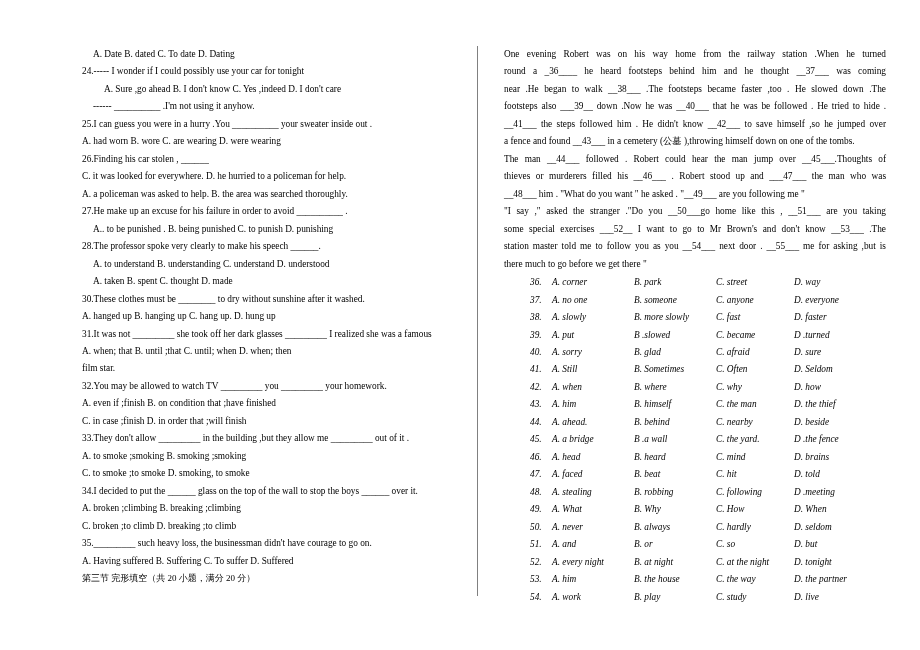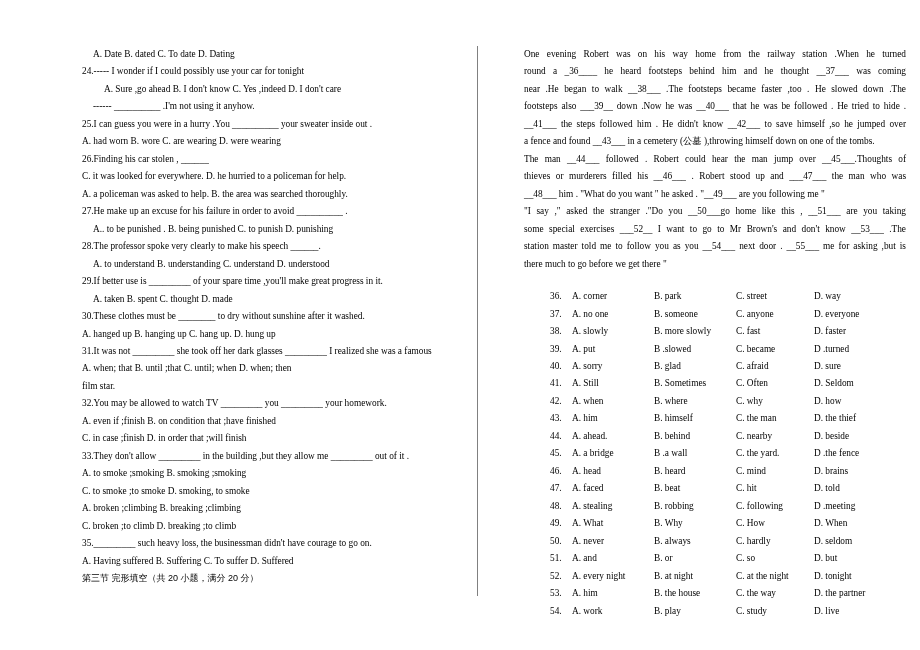--- a/index.html
+++ b/index.html
@@ -27,21 +27,21 @@
     position: absolute;
     top: 46px;
     font-size: 9.3px;
     line-height: 1.88;
   }
   .col-left {
     left: 82px;
     width: 382px;
   }
   .col-right {
-    left: 524px;
+    left: 504px;
     width: 382px;
   }
   .divider {
     position: absolute;
     left: 477px;
     top: 46px;
     width: 1px;
     height: 550px;
     background: #808080;
   }
@@ -61,36 +61,37 @@
     text-align-last: justify;
     margin: 0;
   }
   .para-line.last {
     text-align: center;
     text-align-last: left;
   }
 
   
   .cloze-list {
-    margin-top: 15px;
+    margin-top: 1px;
     padding-left: 26px;
+    font-style: italic;
   }
   .cloze-row {
     display: flex;
     white-space: nowrap;
     line-height: 1.88;
   }
   .cloze-row .num  { width: 22px; flex: 0 0 22px; }
   .cloze-row .oa   { width: 82px; flex: 0 0 82px; }
   .cloze-row .ob   { width: 82px; flex: 0 0 82px; }
   .cloze-row .oc   { width: 78px; flex: 0 0 78px; }
   .cloze-row .od   { width: 80px; flex: 0 0 80px; }
 
   .cn {
-    font-family: Liberation Sans, sans-serif;
+    font-family: Liberation Serif, serif;
     font-size: 9px;
   }
 </style>
 </head>
 <body>
 
 <div id="page">
 
   <div class="divider"></div>
 
@@ -102,33 +103,33 @@
         <div class="line indent1">------ __________ .I'm not using it anyhow.</div>
         <div class="line">25.I can guess you were in a hurry .You __________ your sweater inside out .</div>
         <div class="line">A. had worn      B. wore     C. are wearing     D. were wearing</div>
         <div class="line">26.Finding his car stolen , ______</div>
         <div class="line">C. it was looked for everywhere.       D. he hurried to a policeman for help.</div>
         <div class="line">A. a policeman was asked to help.      B. the area was searched thoroughly.</div>
         <div class="line">27.He make up an excuse for his failure in order to avoid __________ .</div>
         <div class="line indent1">A.. to be punished .    B. being punished    C. to punish    D. punishing</div>
         <div class="line">28.The professor spoke very clearly to make his speech ______.</div>
         <div class="line indent1">A. to understand    B. understanding    C. understand    D. understood</div>
-        <div class="line">29.If better use is _________ of your spare time ,you'll make great progress in it.</div>
         <div class="line indent1">A. taken                B. spent               C. thought          D. made</div>
         <div class="line">30.These clothes must be ________ to dry without sunshine after it washed.</div>
         <div class="line">A. hanged up    B. hanging up    C. hang up.      D. hung up</div>
         <div class="line">31.It was not _________ she took off her dark glasses _________ I realized she was a famous</div>
         <div class="line">A. when; that     B. until ;that     C. until; when     D. when; then</div>
         <div class="line">film star.</div>
         <div class="line">32.You may be allowed to watch TV _________ you _________ your homework.</div>
         <div class="line">A. even if ;finish             B. on condition that ;have finished</div>
         <div class="line">C. in case ;finish           D. in order that ;will finish</div>
         <div class="line">33.They don't allow _________ in the building ,but they allow me _________ out of it .</div>
         <div class="line">A. to smoke ;smoking          B. smoking ;smoking</div>
         <div class="line">C. to smoke ;to smoke         D. smoking, to smoke</div>
+        <div class="line">34.I decided to put the ______ glass on the top of the wall to stop the boys ______ over it.</div>
         <div class="line">A. broken ;climbing             B. breaking ;climbing</div>
         <div class="line">C. broken ;to climb             D. breaking ;to climb</div>
         <div class="line">35._________ such heavy loss, the businessman didn't have courage to go on.</div>
         <div class="line">A. Having   suffered   B. Suffering   C. To suffer      D. Suffered</div>
         <div class="line cn">第三节   完形填空（共 20 小题，满分 20 分）</div>
       </div>
   </div>
 
   <div class="col col-right">
     <div id="passage-body">

